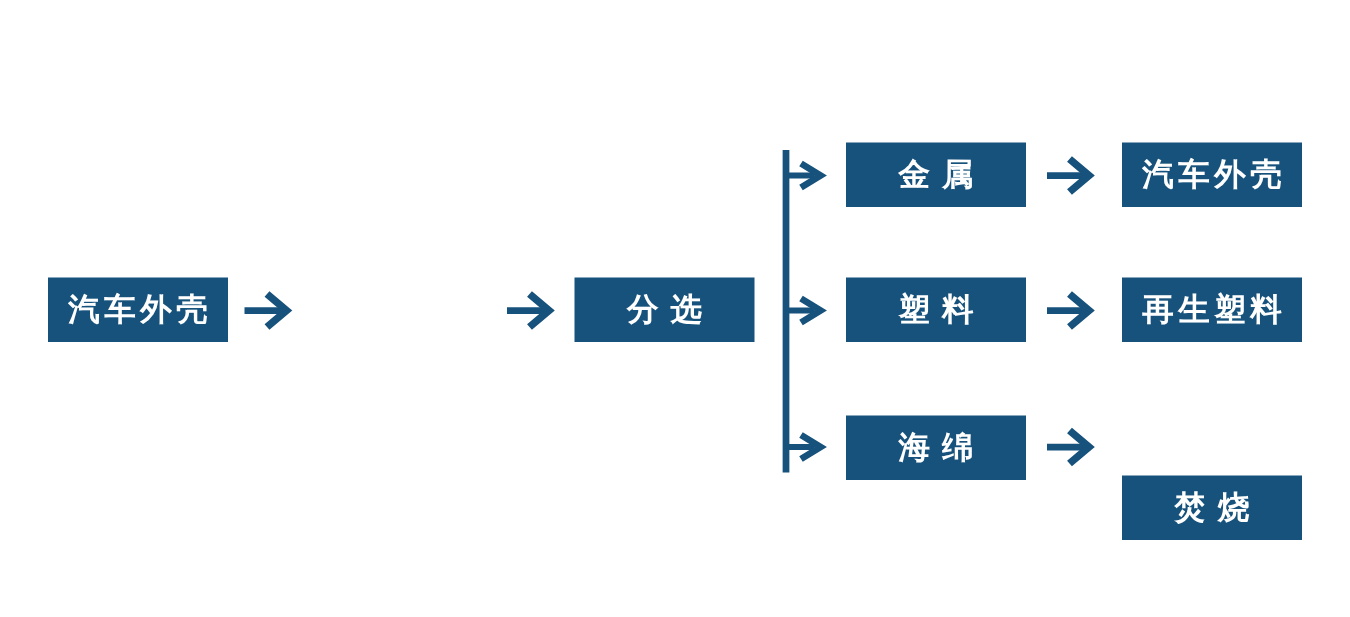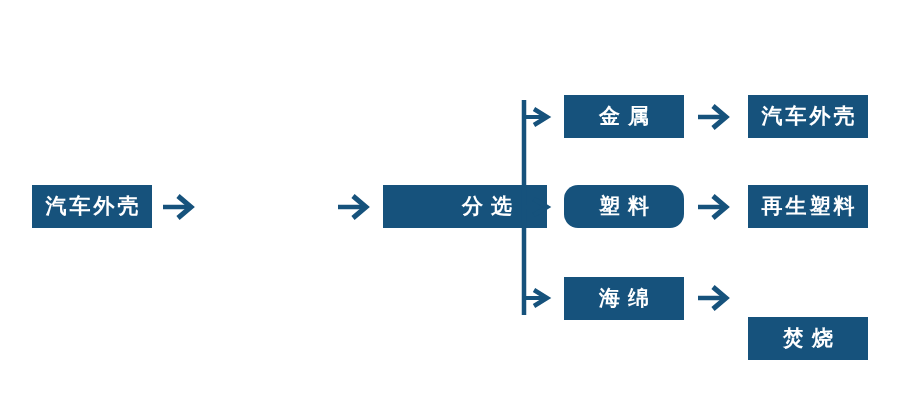--- a/index.html
+++ b/index.html
@@ -64,21 +64,21 @@
   </div>
 
 
   <div class="arrow" style="left:337px; top:192px;">
     <svg width="34" height="30" viewBox="0 0 34 30">
       <line class="stroke" x1="1" y1="15" x2="27" y2="15" stroke-width="4.5"></line>
       <polyline class="stroke" points="16,4 29,15 16,26" stroke-width="5"></polyline>
     </svg>
   </div>
 
-  <div class="node gap2" style="left:383px; top:185px;padding-left:44px;">分选</div>
+  <div class="node gap2" style="left:383px; top:185px;">分选</div>
 
   <div class="connector">
     <svg width="36" height="226" viewBox="0 0 36 226">
       <line class="stroke" x1="5" y1="5" x2="5" y2="220" stroke-width="4.5"></line>
 
       <line class="stroke" x1="5" y1="22" x2="24" y2="22" stroke-width="4"></line>
       <polyline class="stroke" points="15,14 28,22 15,30" stroke-width="4.5"></polyline>
 
       <line class="stroke" x1="5" y1="112" x2="24" y2="112" stroke-width="4"></line>
       <polyline class="stroke" points="15,104 28,112 15,120" stroke-width="4.5"></polyline>
@@ -92,21 +92,21 @@
 
   <div class="arrow" style="left:697px; top:102px;">
     <svg width="34" height="30" viewBox="0 0 34 30">
       <line class="stroke" x1="1" y1="15" x2="27" y2="15" stroke-width="4.5"></line>
       <polyline class="stroke" points="16,4 29,15 16,26" stroke-width="5"></polyline>
     </svg>
   </div>
 
   <div class="node" style="left:748px; top:95px;">汽车外壳</div>
 
-  <div class="node gap2" style="left:564px; top:185px;border-radius:14px;">塑料</div>
+  <div class="node gap2" style="left:564px; top:185px;">塑料</div>
 
   <div class="arrow" style="left:697px; top:192px;">
     <svg width="34" height="30" viewBox="0 0 34 30">
       <line class="stroke" x1="1" y1="15" x2="27" y2="15" stroke-width="4.5"></line>
       <polyline class="stroke" points="16,4 29,15 16,26" stroke-width="5"></polyline>
     </svg>
   </div>
 
   <div class="node" style="left:748px; top:185px;">再生塑料</div>
 

